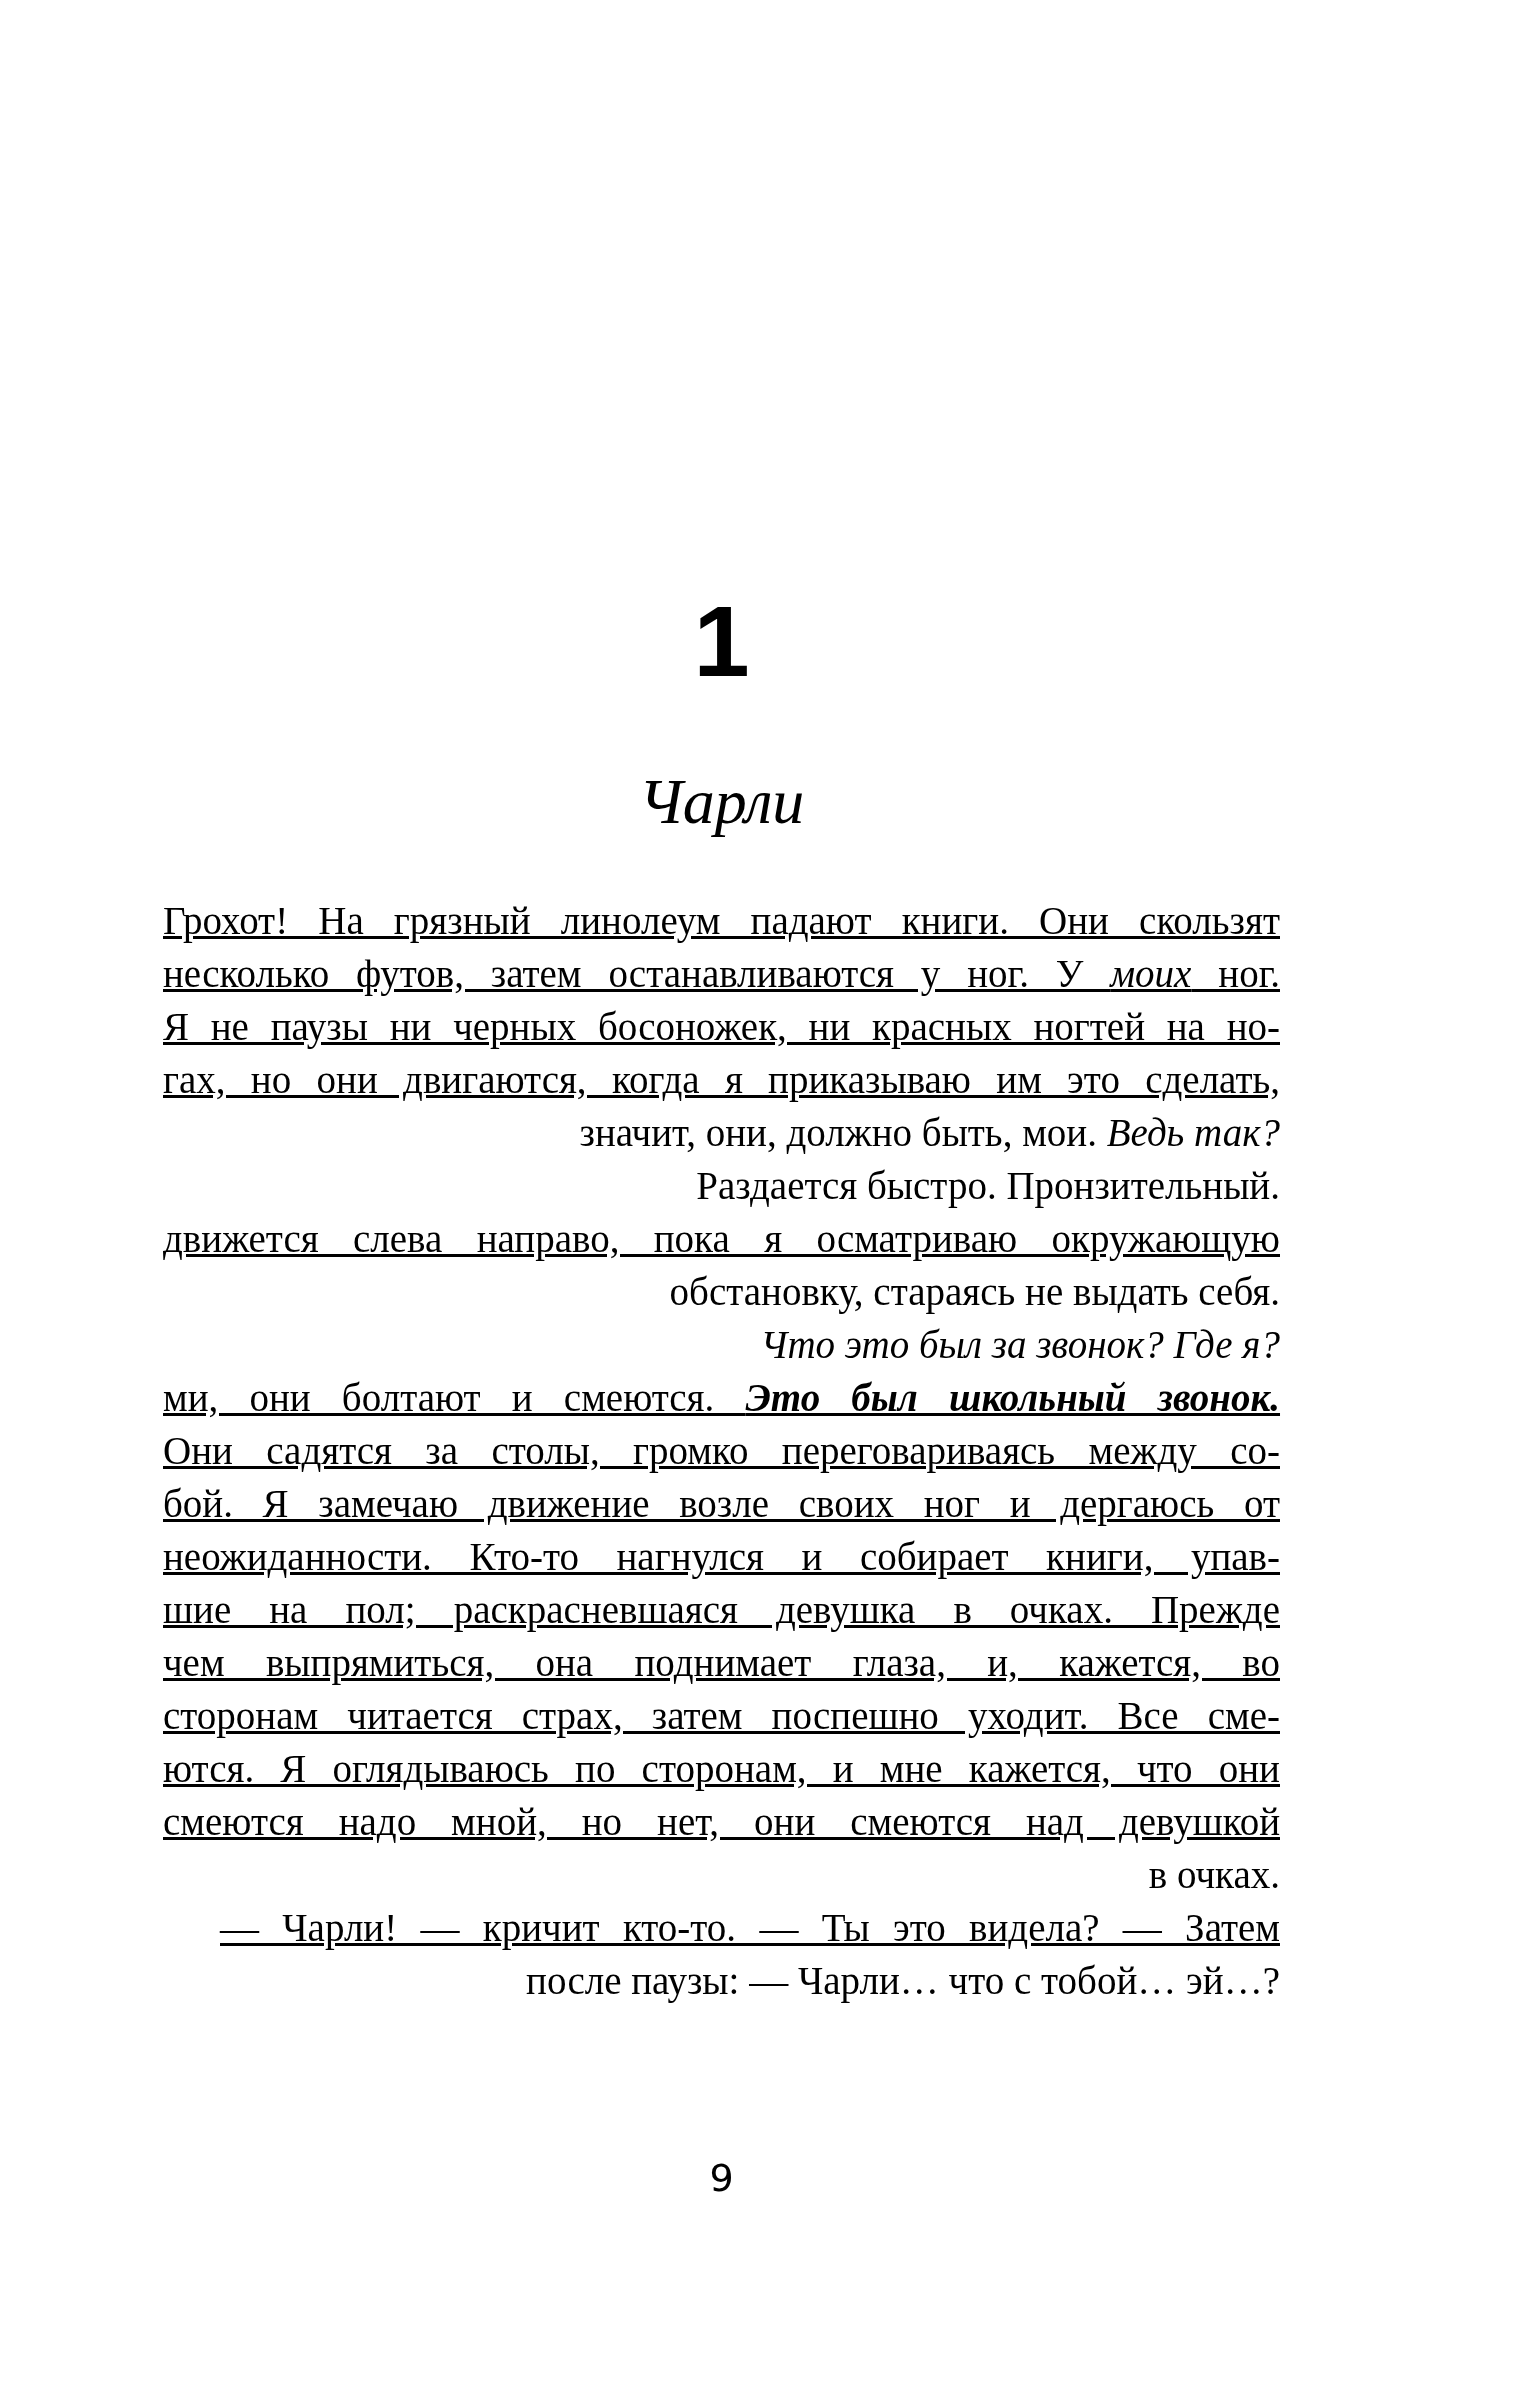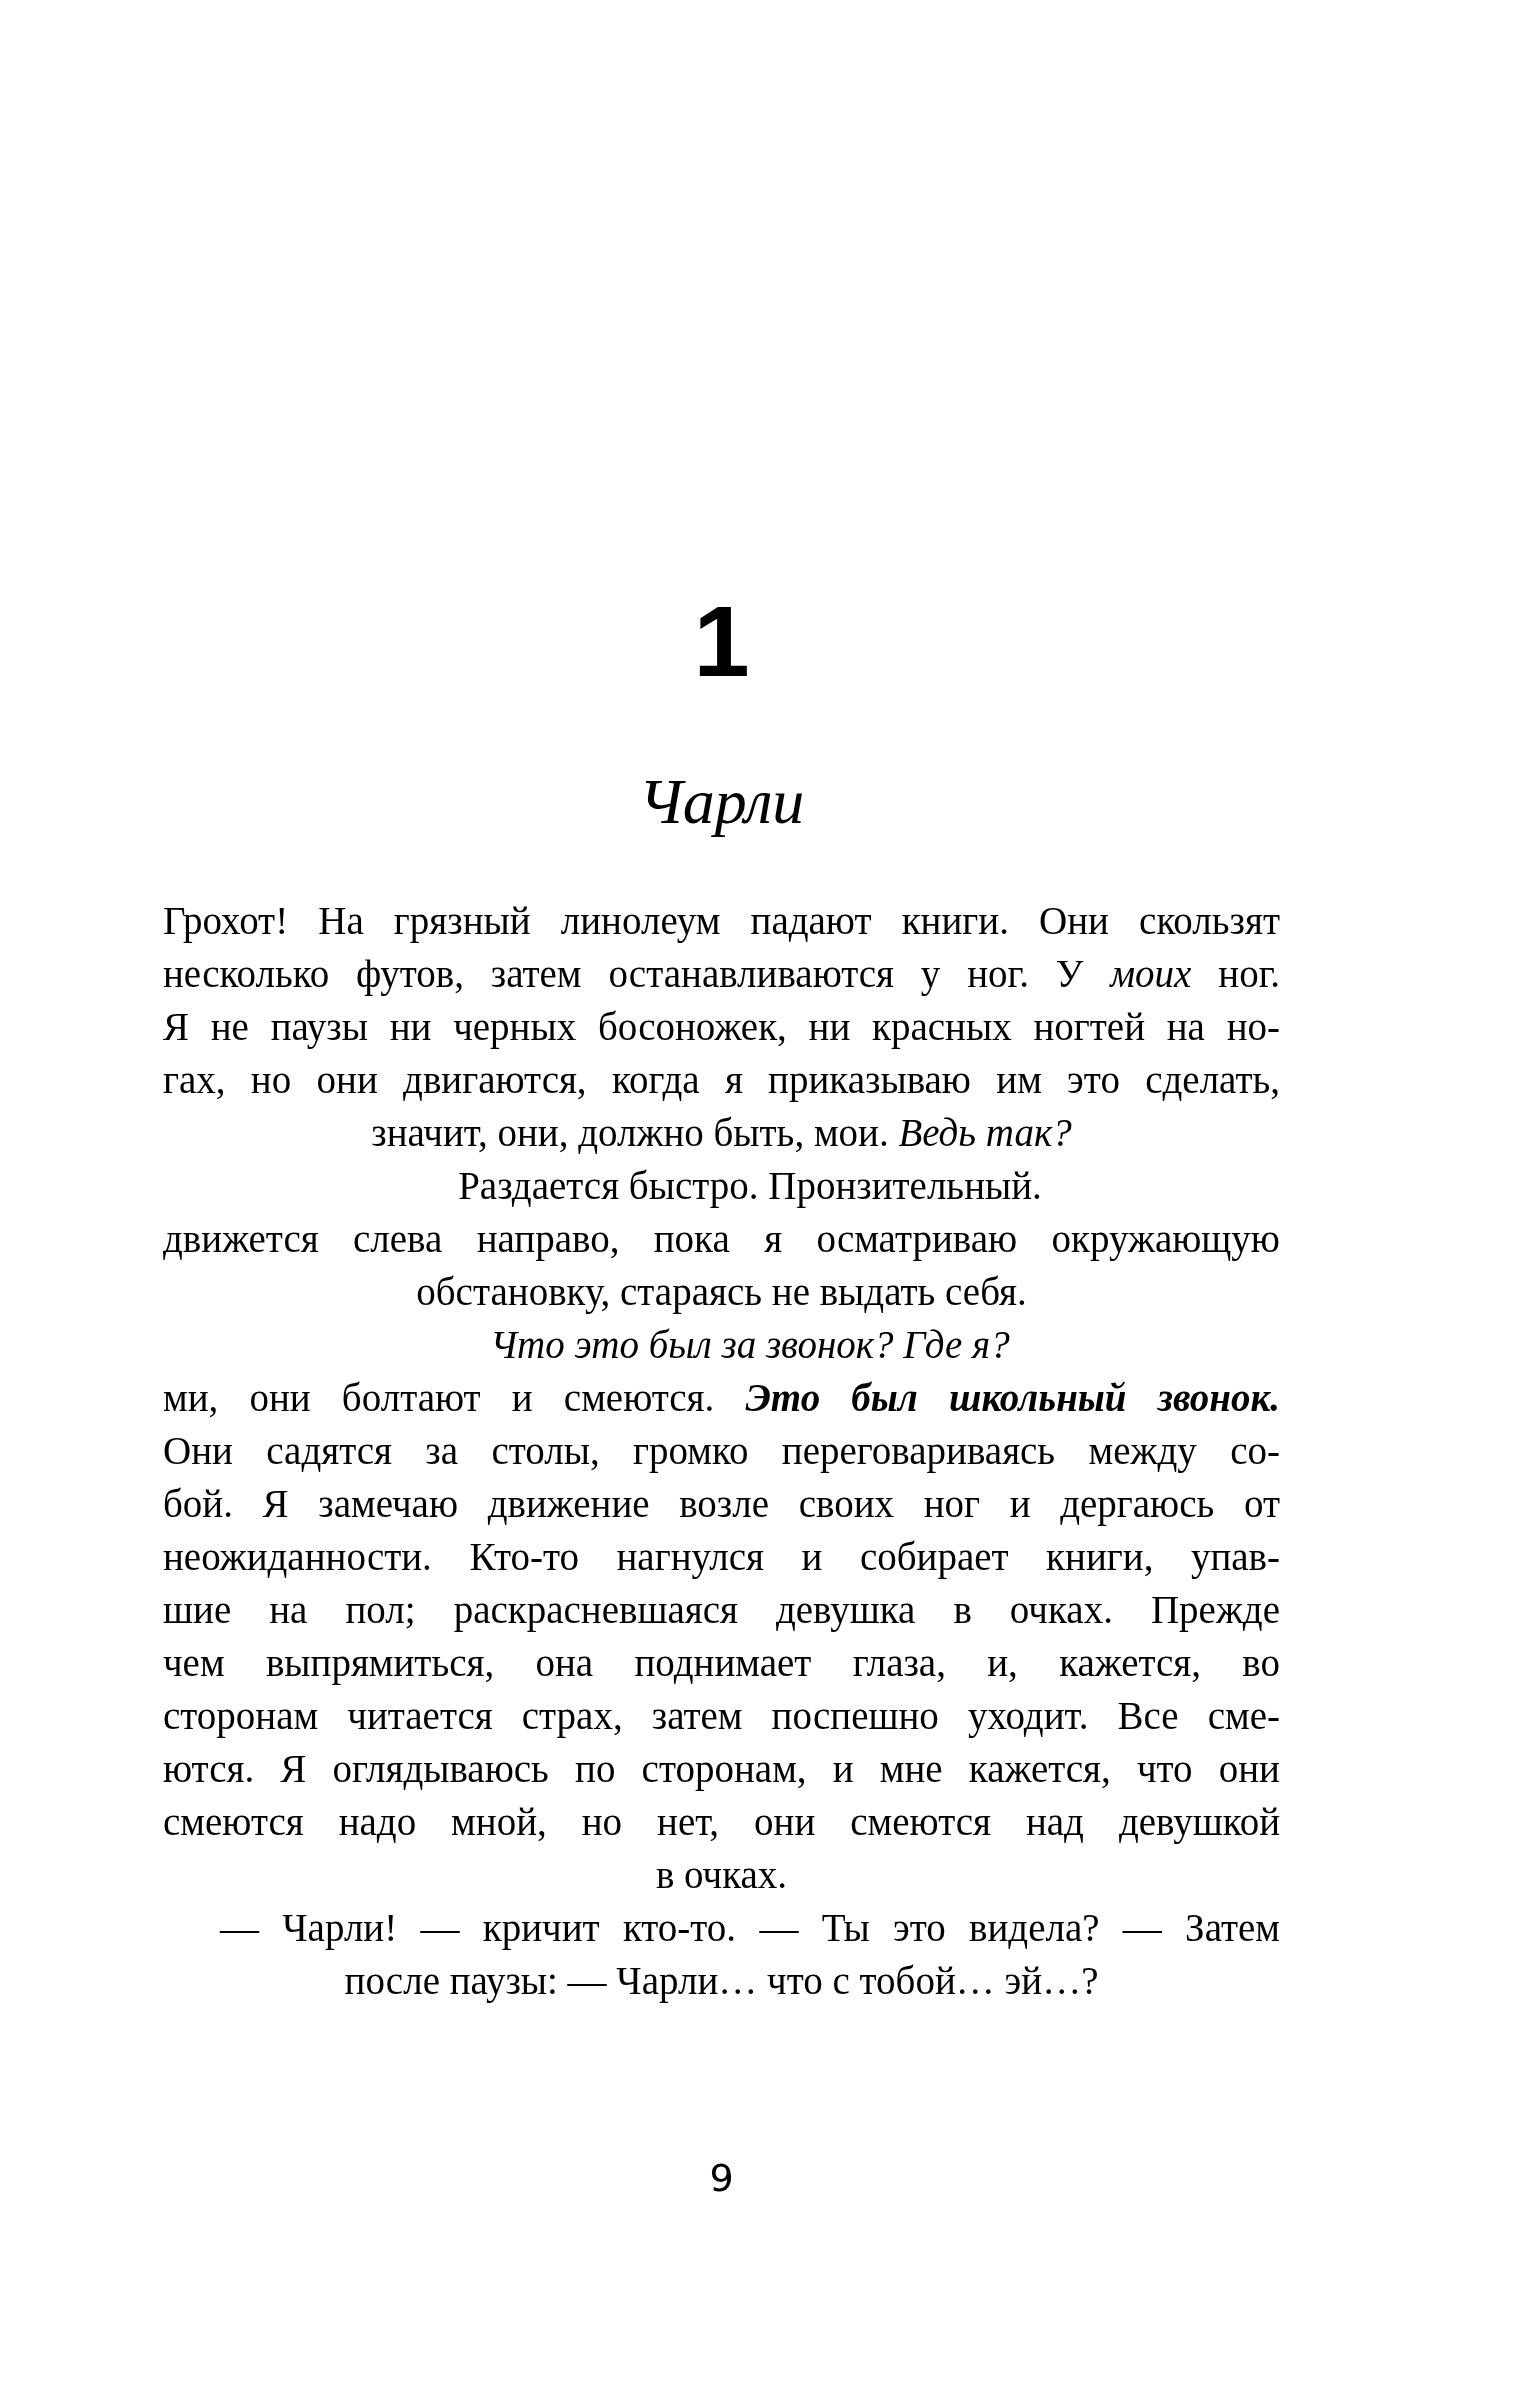--- a/index.html
+++ b/index.html
@@ -31,24 +31,25 @@
     font-style: italic;
     font-size: 64px;
     line-height: 57px;
   }
   .body-text {
     top: 894px;
     font-size: 39px;
     line-height: 53px;
   }
   .para { margin: 0; }
-  .line { text-align: center; }
+  .line { text-align: right; }
   .line.justify {
     text-align: justify;
     text-align-last: justify;
+    text-decoration: underline;
   }
   .line.indent { padding-left: 57px; }
   .seg-i { font-style: italic; }
   .seg-bi { font-style: italic; font-weight: bold; }
   .page-number {
     top: 2156px;
     text-align: center;
     font-family: "DejaVu Sans", "Liberation Sans", sans-serif;
     font-size: 38px;
     line-height: 44px;

